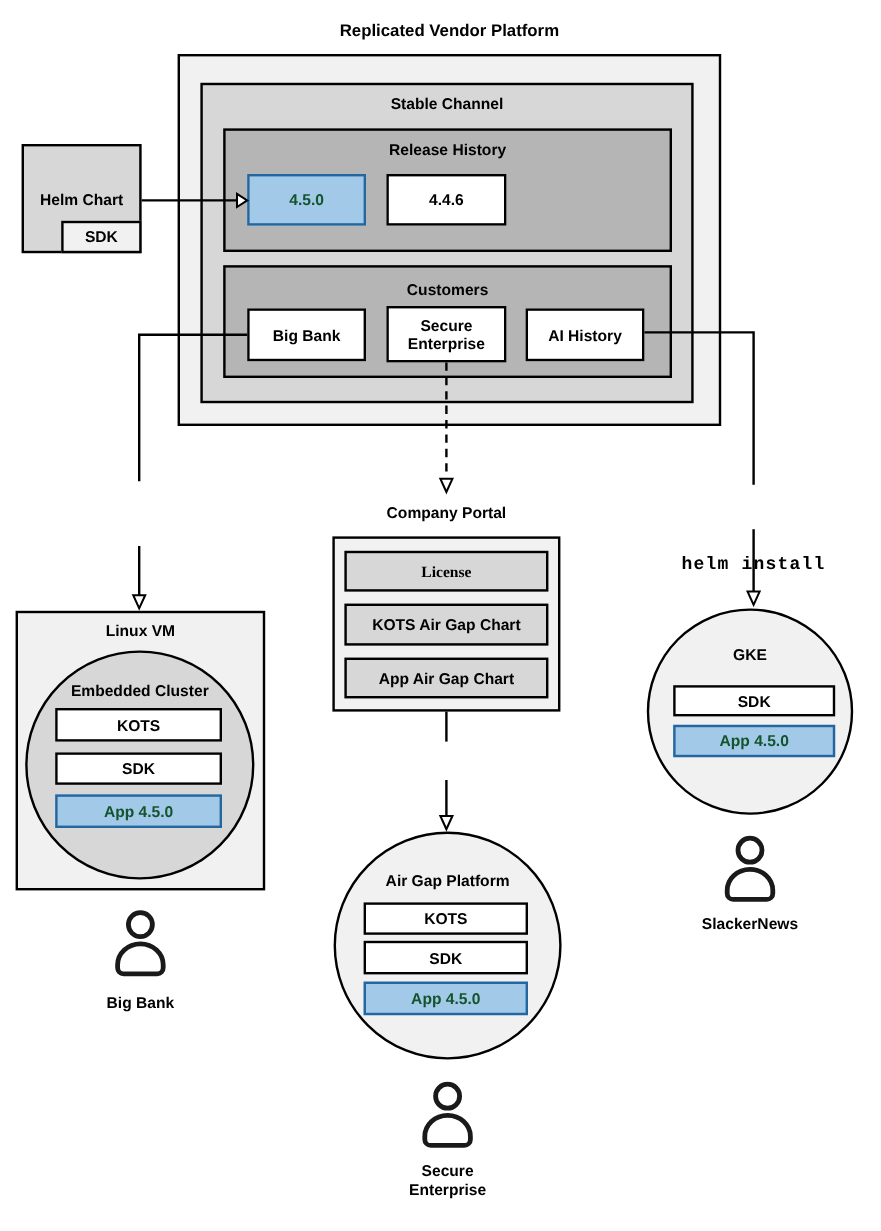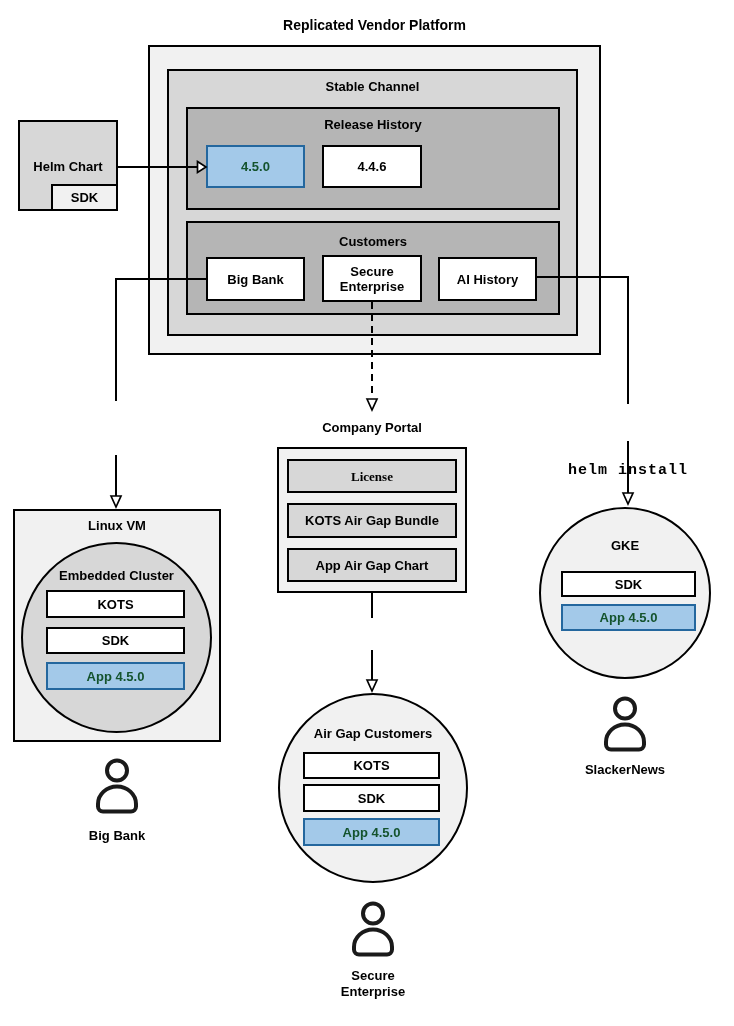--- a/index.html
+++ b/index.html
@@ -63,26 +63,26 @@
 
   <svg class="person" style="left:93px;top:758px;" width="48" height="58" viewBox="0 0 48 58">
     <circle cx="24" cy="12.5" r="10" fill="none" stroke="#1a1a1a" stroke-width="4"></circle>
     <path d="M5,46 a19,17.5 0 0 1 38,0 v2.5 a5,5 0 0 1 -5,5 H10 a5,5 0 0 1 -5,-5 z" fill="none" stroke="#1a1a1a" stroke-width="4" stroke-linejoin="round"></path>
   </svg>
   <div class="lbl" style="left:57px;top:828px;width:120px;">Big Bank</div>
 
   <div class="lbl" style="left:277px;top:420px;width:190px;">Company Portal</div>
   <div class="box fill-outer" style="left:277px;top:447px;width:190px;height:146px;"></div>
   <div class="box fill-mid cellc" style="left:287px;top:459px;width:170px;height:34px;font-family:Liberation Serif, serif;">License</div>
-  <div class="box fill-mid cellc" style="left:287px;top:503px;width:170px;height:35px;">KOTS Air Gap Bundle</div>
+  <div class="box fill-mid cellc" style="left:287px;top:503px;width:170px;height:35px;">KOTS Air Gap Chart</div>
   <div class="box fill-mid cellc" style="left:287px;top:548px;width:170px;height:34px;">App Air Gap Chart</div>
 
 
   <div class="box fill-outer circle" style="left:278px;top:693px;width:190px;height:190px;"></div>
-  <div class="lbl" style="left:278px;top:726px;width:190px;">Air Gap Customers</div>
+  <div class="lbl" style="left:278px;top:726px;width:190px;">Air Gap Platform</div>
   <div class="box fill-white cellc" style="left:303px;top:752px;width:137px;height:27px;">KOTS</div>
   <div class="box fill-white cellc" style="left:303px;top:784px;width:137px;height:28px;">SDK</div>
   <div class="box fill-blue cellc" style="left:303px;top:818px;width:137px;height:28px;">App 4.5.0</div>
 
   <svg class="person" style="left:349px;top:901px;" width="48" height="58" viewBox="0 0 48 58">
     <circle cx="24" cy="12.5" r="10" fill="none" stroke="#1a1a1a" stroke-width="4"></circle>
     <path d="M5,46 a19,17.5 0 0 1 38,0 v2.5 a5,5 0 0 1 -5,5 H10 a5,5 0 0 1 -5,-5 z" fill="none" stroke="#1a1a1a" stroke-width="4" stroke-linejoin="round"></path>
   </svg>
   <div class="lbl" style="left:333px;top:968px;width:80px;">Secure Enterprise</div>
 

